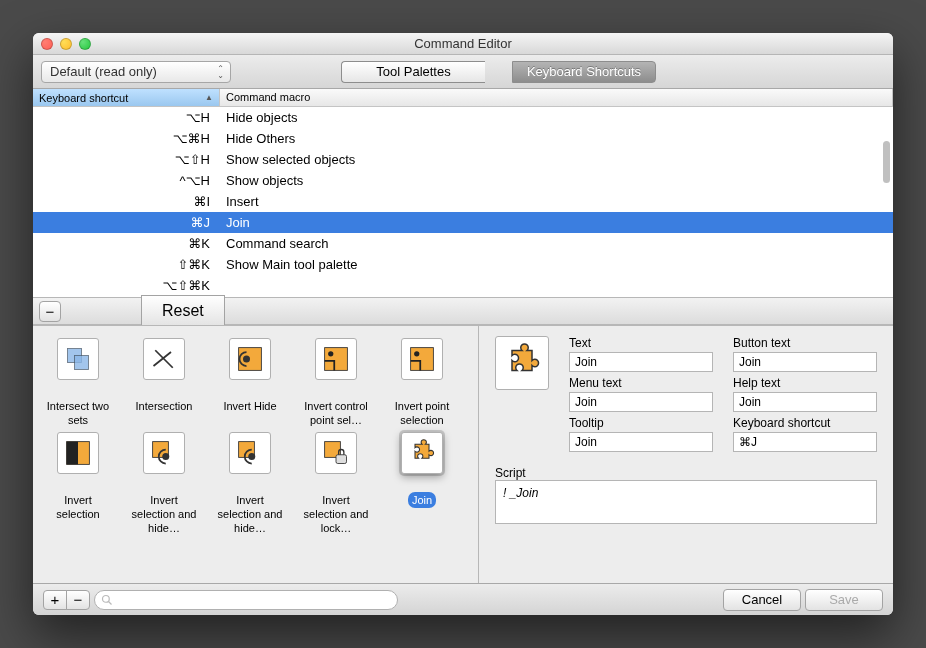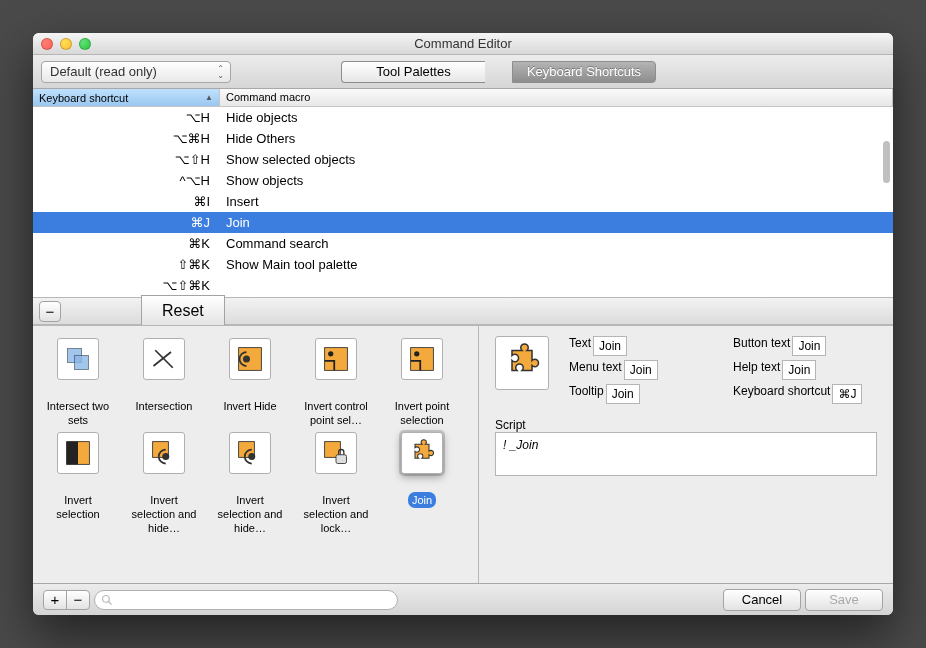--- a/index.html
+++ b/index.html
@@ -40,21 +40,21 @@
   .iconpanel { width: 445px; padding: 12px 6px; display:flex; flex-wrap:wrap; align-content:flex-start; gap: 4px 8px;}
   .item { width: 78px; text-align:center; font-size:11px; line-height:14px; }
   .iconbox { width:42px; height:42px; margin: 0 auto 4px; background:#fff; border:1px solid #b0b0b0; border-radius:3px; display:flex;align-items:center;justify-content:center;}
   .iconbox.sel { box-shadow: 0 0 0 2px rgba(0,0,0,.15), 0 3px 8px rgba(0,0,0,.35); }
   .itemlabel { display:inline-block; padding:1px 4px; border-radius:7px; }
   .itemlabel.sel { background:#3b7ee0; color:#fff; }
   .detailpanel { flex:1; border-left:1px solid #b7b7b7; padding: 10px 16px; display:flex; flex-direction:column; gap: 14px;}
   .proprow { display:flex; gap: 20px; }
   .propicon { width:54px; height:54px; background:#fff; border:1px solid #b0b0b0; border-radius:3px; display:flex;align-items:center;justify-content:center;}
   .props { flex:1; display:grid; grid-template-columns: 1fr 1fr; gap: 4px 20px; }
-  .propcol { display:flex; flex-direction:row; gap:2px; }
+  .propcol { display:flex; flex-direction:column; gap:2px; }
   .plabel { font-size:12px; }
   .pfield { height:20px; border:1px solid #b5b5b5; background:#fff; padding:2px 5px; font-size:12px; }
   .scriptlbl { font-size:12px; }
   .scriptbox { border:1px solid #b5b5b5; background:#fff; height:44px; padding:5px 7px; font-size:12px;font-style:italic; }
   .footer { height:32px; background:linear-gradient(#ececec,#d4d4d4); border-top:1px solid #a8a8a8; display:flex; align-items:center; padding:0 10px; gap:4px;}
   .search { flex:0 0 304px; height:20px; border:1px solid #b0b0b0; border-radius:10px; background:#fff; display:flex; align-items:center; padding:0 6px; }
   .search svg { opacity:.5 }
   .footer .spacer { flex:1; }
   .fbtn { background:linear-gradient(#fff,#e3e3e3); border:1px solid #a3a3a3; border-radius:4px; width:78px; height:22px; font-size:13px;}
   .fbtn.dis { color:#aaa; }

